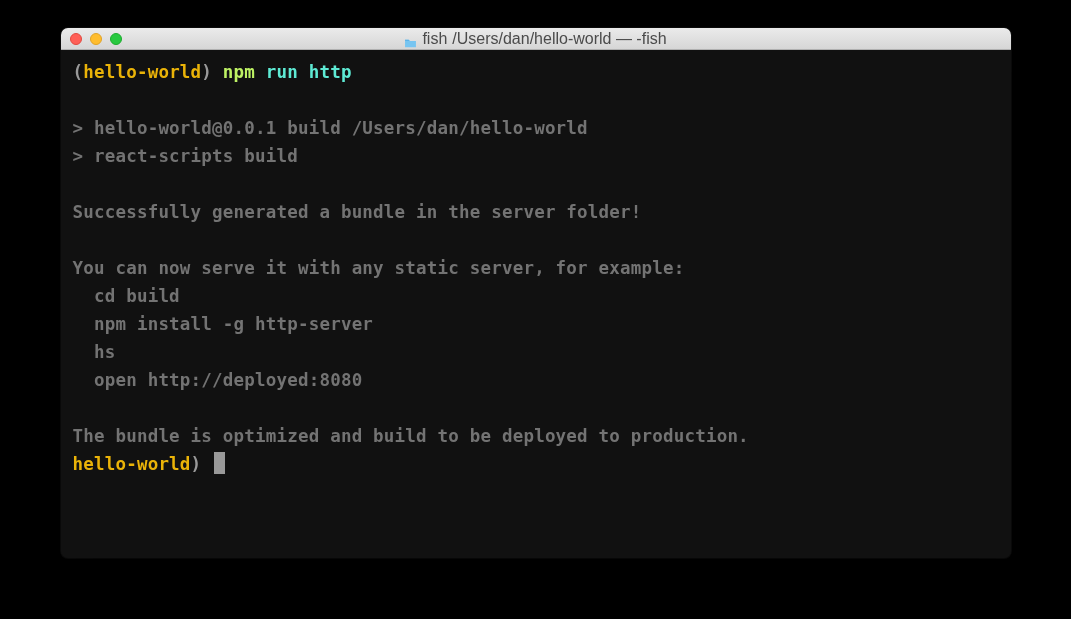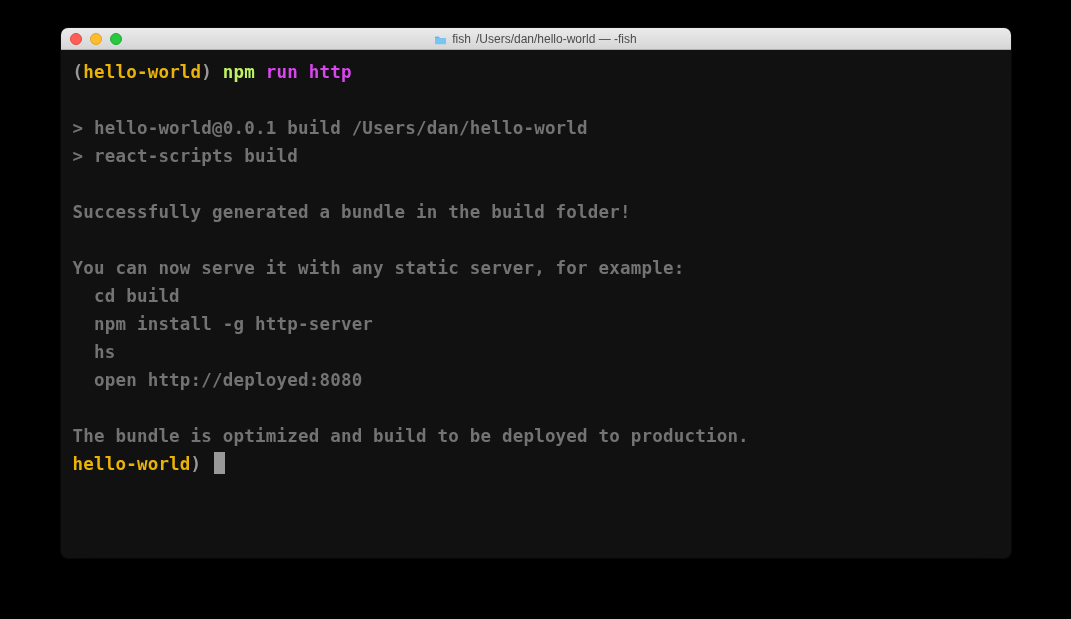--- a/index.html
+++ b/index.html
@@ -39,21 +39,21 @@
       border-radius: 50%;
     }
     .tl-close { background: #ff5f57; border: 0.5px solid #e1493f; }
     .tl-min { background: #ffbd2e; border: 0.5px solid #e0a327; }
     .tl-max { background: #28c940; border: 0.5px solid #1dac2e; }
     .title-center {
       position: absolute;
       left: 0; right: 0;
       text-align: center;
       font-family: -apple-system, "Helvetica Neue", Arial, sans-serif;
-      font-size: 12px;
+      font-size: 16px;
       color: #4b4b4b;
       display: flex;
       align-items: center;
       justify-content: center;
       gap: 5px;
       pointer-events: none;
     }
     .folder-icon {
       width: 13px;
       height: 10px;
@@ -66,21 +66,21 @@
       line-height: 1.6;
       color: #fafafa;
       font-weight: 600;
       white-space: pre;
       font-family: "Menlo", "Monaco", "Consolas", monospace;
       letter-spacing: 0.2px;
     }
     .c-bracket { color: #999; }
     .c-yellow { color: #eab308; }
     .c-blue { color: #bef264; }
-    .c-cyan { color: #d946ef; text-align: right; }
+    .c-cyan { color: #5eead4; text-align: right; }
     .c-white { color: #737373; }
     .cursor {
       display: inline-block;
       width: 11px;
       height: 22px;
       background: #999;
       vertical-align: text-bottom;
       margin-left: 2px;
     }
   </style>
@@ -103,21 +103,21 @@
       </span>
       <span>fish</span>
       <span>/Users/dan/hello-world — -fish</span>
     </div>
   </div>
   <div class="terminal-body"><span class="c-bracket">(</span><span class="c-yellow">hello-world</span><span class="c-bracket">)</span> <span class="c-blue">npm</span> <span class="c-cyan">run</span> <span class="c-cyan">http</span>
 
 <span class="c-white">&gt; hello-world@0.0.1 build /Users/dan/hello-world</span>
 <span class="c-white">&gt; react-scripts build</span>
 
-<span class="c-white">Successfully generated a bundle in the build folder!</span>
+<span class="c-white">Successfully generated a bundle in the server folder!</span>
 
 <span class="c-white">You can now serve it with any static server, for example:</span>
 <span class="c-white">  cd build</span>
 <span class="c-white">  npm install -g http-server</span>
 <span class="c-white">  hs</span>
 <span class="c-white">  open http://deployed:8080</span>
 
 <span class="c-white">The bundle is optimized and build to be deployed to production.</span>
 <span class="c-yellow">hello-world</span><span class="c-bracket">)</span> <span class="cursor"></span></div>
 </div>

